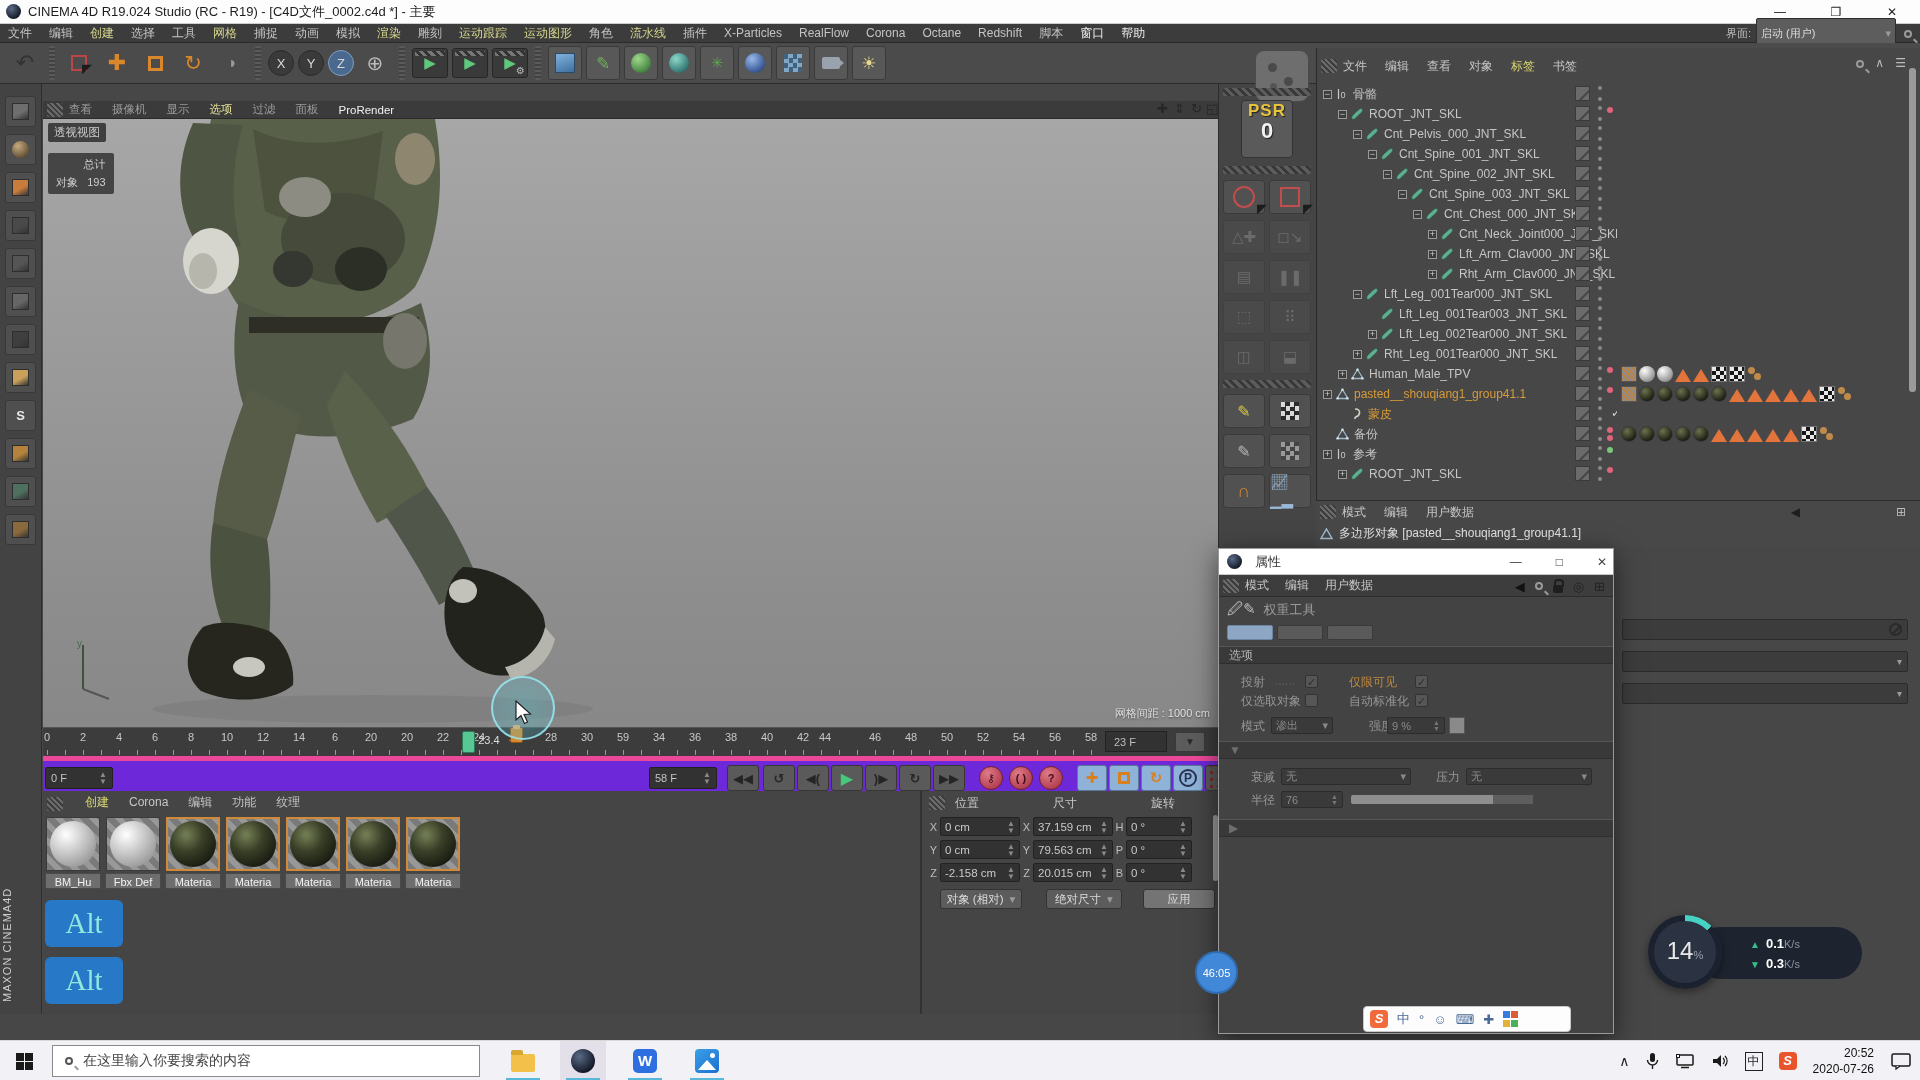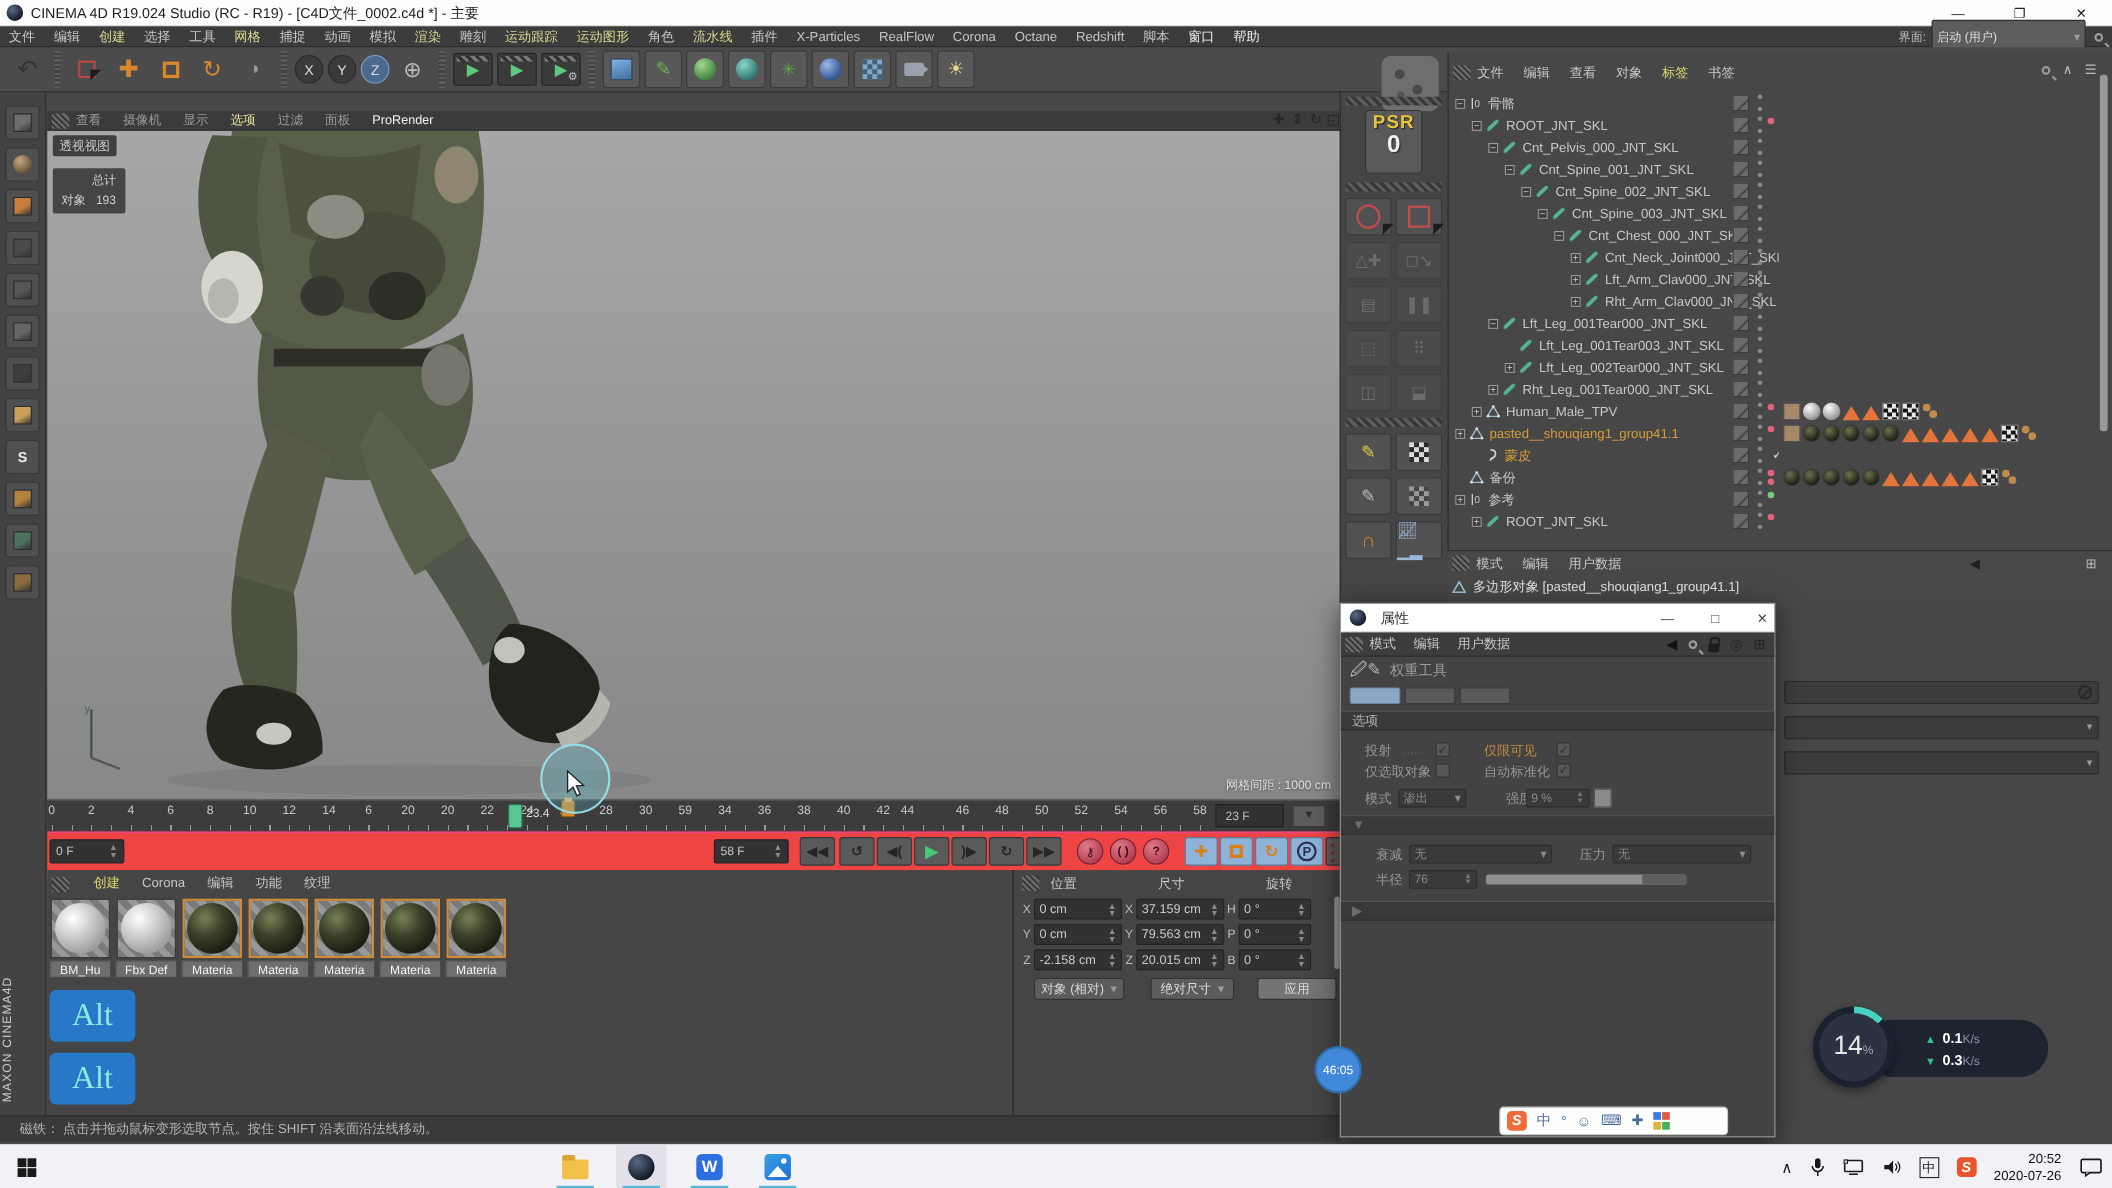--- a/index.html
+++ b/index.html
@@ -97,21 +97,21 @@
   
   #ruler{left:43px;top:727px;width:1175px;height:29px;background:#3c3c3c;border-top:1px solid #555;}
   .tickbar{position:absolute;left:4px;bottom:1px;width:1054px;height:5px;background:repeating-linear-gradient(to right,#9a9a9a 0 1px,transparent 1px 18px);}
   .tlab{position:absolute;top:3px;width:26px;text-align:center;font-size:11px;color:#c8c8c8;}
   .playhead{position:absolute;width:13px;height:22px;top:3px;background:#57c795;border:1px solid #2d7a55;border-radius:2px;}
   .ph-lab{position:absolute;top:6px;font-size:11px;color:#dedede;}
   .cfwell{position:absolute;left:1062px;top:3px;width:62px;height:21px;background:#323232;border:1px solid #222;color:#bdbdbd;font-size:11px;display:flex;align-items:center;padding-left:8px;}
   .ddtile{position:absolute;left:1132px;top:4px;width:30px;height:20px;background:#5c5c5c;border:1px solid #3a3a3a;border-radius:2px;color:#2a2a2a;font-size:10px;text-align:center;line-height:18px;}
   .clip{position:absolute;top:-1px;width:13px;height:16px;background:#d88a30;border:1px solid #8a5418;border-radius:2px;}
   .clip::before{content:'';position:absolute;left:2px;top:-3px;width:7px;height:4px;background:#e8b070;border-radius:1px;}
-  #transport{left:43px;top:756px;width:1175px;height:46px;background:#ef4444;border-top:1px solid #ec4899;border-bottom:1px solid #2c2c2c;}
+  #transport{left:43px;top:756px;width:1175px;height:46px;background:#6d28d9;border-top:5px solid #ec4899;border-bottom:1px solid #2c2c2c;}
   .spin{position:absolute;top:6px;height:22px;background:#323232;border:1px solid #222;border-radius:2px;color:#c4c4c4;font-size:11px;display:flex;align-items:center;justify-content:space-between;padding:0 5px;}
   .spin .ud{color:#8a8a8a;font-size:8px;line-height:7px;}
   .range{position:absolute;left:78px;top:6px;width:520px;height:22px;background:linear-gradient(#9a9a9a,#7f7f7f);border:1px solid #333;border-radius:11px;display:flex;align-items:center;justify-content:space-between;padding:0 10px;font-size:11px;color:#4c4c4c;}
   .tbt{position:absolute;top:4px;width:32px;height:26px;background:#5a5a5a;border:1px solid #363636;border-radius:3px;display:flex;align-items:center;justify-content:center;color:#252525;font-size:13px;font-weight:bold;}
   .redc{position:absolute;top:5px;width:24px;height:24px;border-radius:50%;background:radial-gradient(circle at 35% 30%,#de7a88,#b03a4e 80%);border:1px solid #70222e;display:flex;align-items:center;justify-content:center;color:#3a0e14;font-size:11px;font-weight:bold;}
   .bluet{position:absolute;top:4px;width:30px;height:26px;background:#8fb2d8;border:1px solid #5a7a9a;border-radius:3px;display:flex;align-items:center;justify-content:center;color:#d8801e;font-size:15px;font-weight:bold;}
   
   #bottompanels{left:43px;top:791px;width:1175px;height:223px;background:#454545;}
   #matmenu{position:absolute;left:0;top:2px;height:18px;display:flex;align-items:center;padding-left:26px;}
   #matmenu .mi{font-size:12px;color:#c6c6c6;margin-right:20px;}
@@ -1053,23 +1053,20 @@
           <span>绝对尺寸</span>
           <span style="color:#9a9a9a;">▾</span>
         </span>
       <span class="cdd" style="left:218px;top:98px;width:72px;background:#747474;">
           <span>应用</span>
         </span>
       <span class="scrollv" style="left:288px;top:24px;width:5px;height:66px;"></span>
     </div>
   </div>
 
-  <div id="statusbar" class="abs">
-      <span>磁铁： 点击并拖动鼠标变形选取节点。按住 SHIFT 沿表面沿法线移动。</span>
-    </div>
 
   <div id="float" class="abs">
     <div class="ftitle">
       <span class="c4d-ball"></span>
       <span class="t">属性</span>
       <span class="fctl">
         <span>—</span>
         <span>□</span>
         <span>✕</span>
       </span>
@@ -1192,20 +1189,24 @@
 
   <div id="taskbar" class="abs">
     <div class="startbtn">
         <span class="winlogo">
           <i></i>
           <i></i>
           <i></i>
           <i></i>
         </span>
       </div>
+    <div class="searchbox">
+      <span class="mag" style="border-color:#555;"></span>
+      <span class="ph">在这里输入你要搜索的内容</span>
+    </div>
     <div class="tbapp" style="left:500px;">
         <span class="folder"></span>
       </div>
     <div class="tbapp open" style="left:560px;">
         <span class="c4d-ball" style="width:24px;height:24px;margin:0;"></span>
       </div>
     <div class="tbapp" style="left:622px;">
         <span class="wpsic">W</span>
       </div>
     <div class="tbapp" style="left:684px;">

